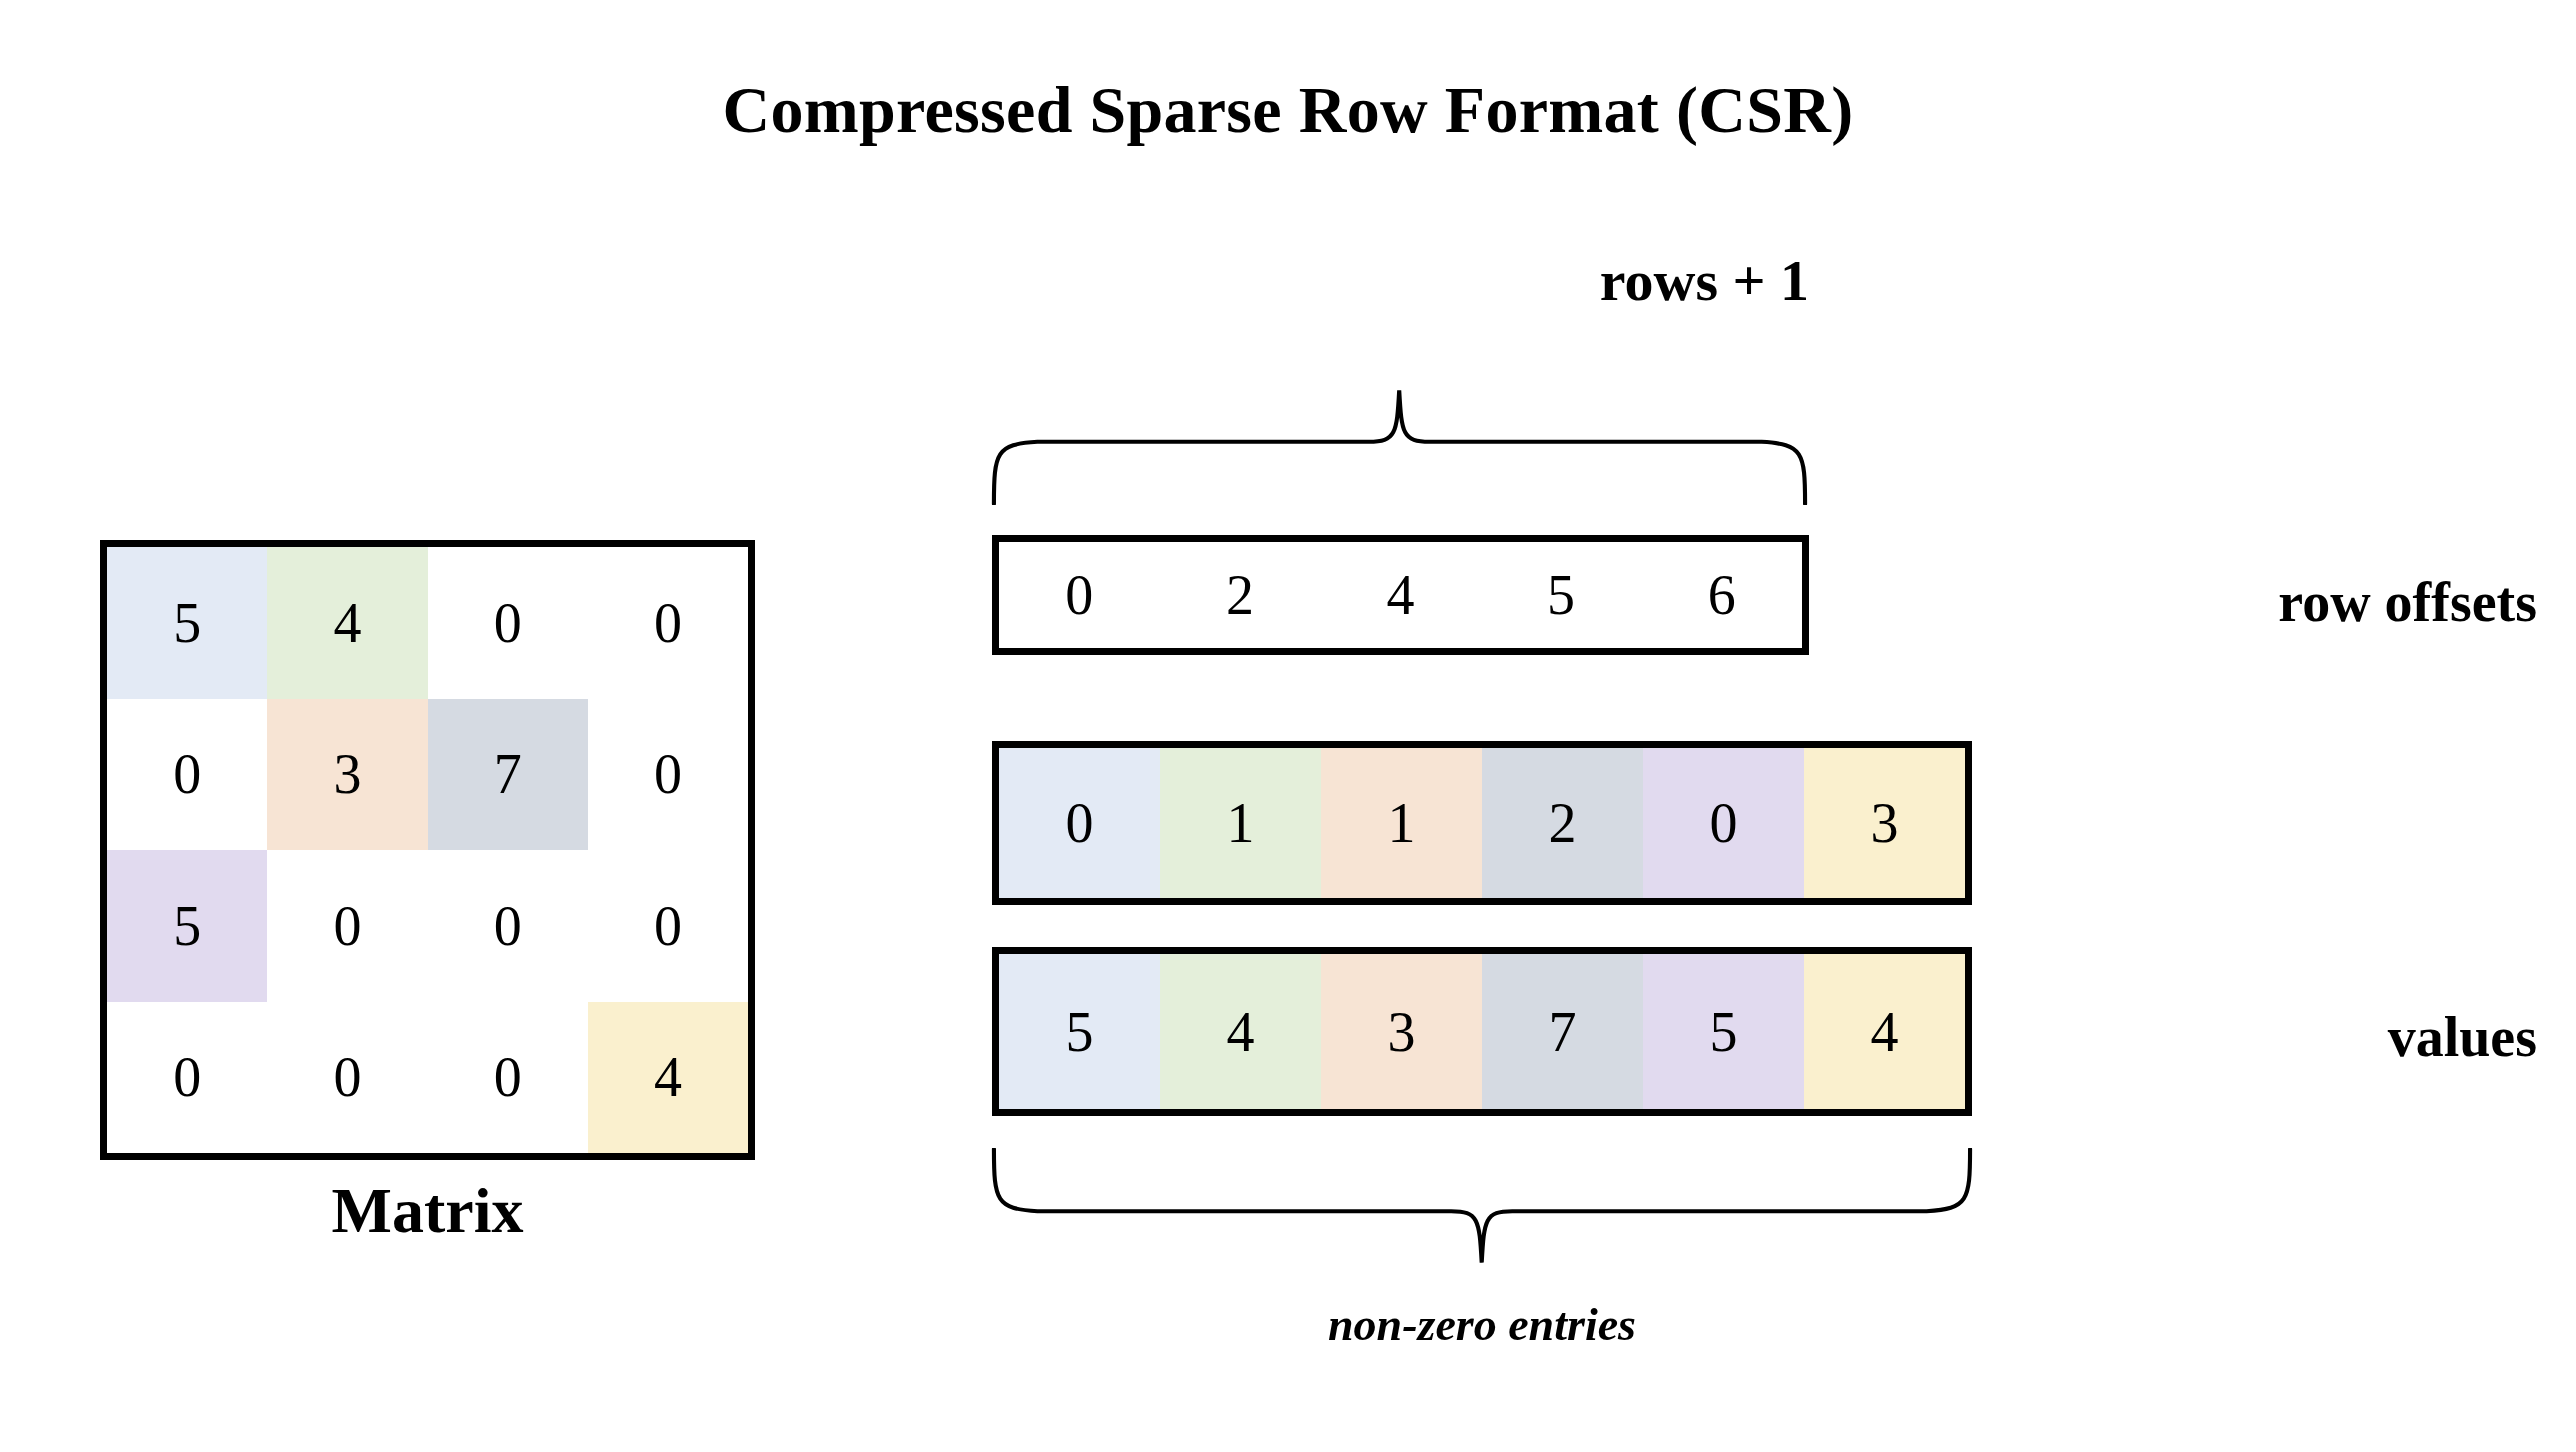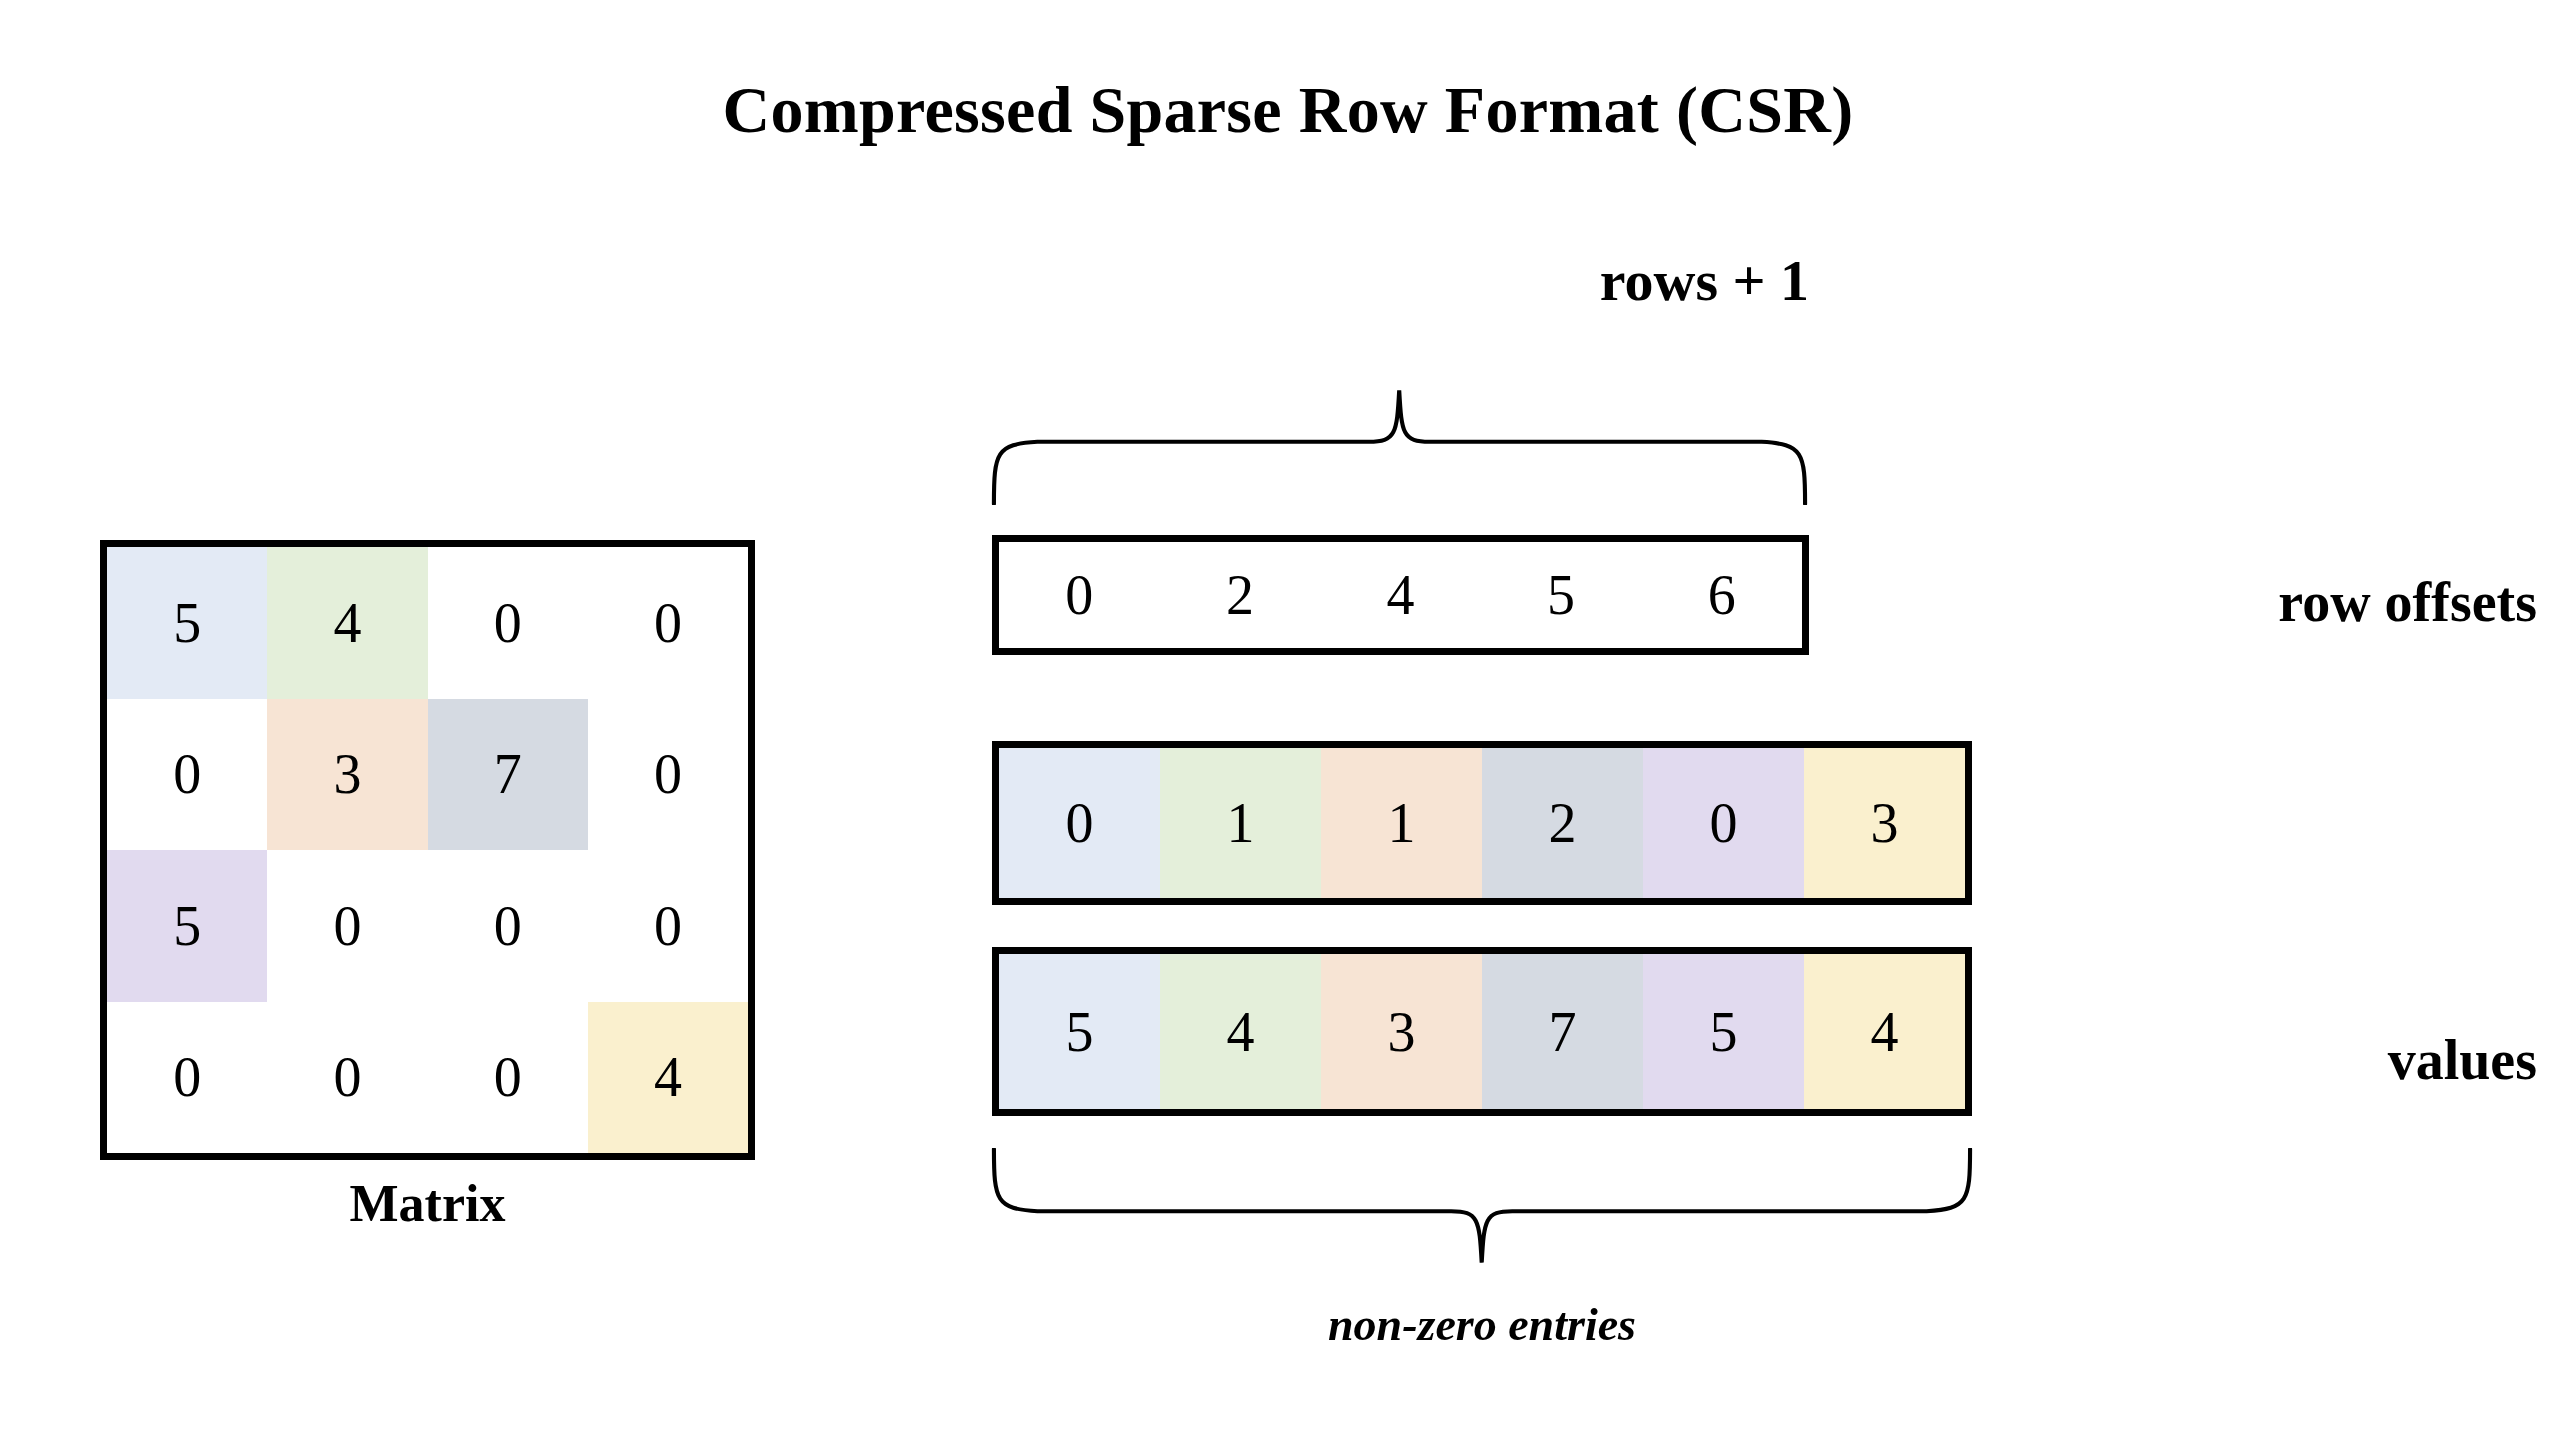--- a/index.html
+++ b/index.html
@@ -63,21 +63,21 @@
     font-size: 56px;
     line-height: 1;
     background: transparent;
   }
   #matrix-caption {
     position: absolute;
     left: 0;
     top: 634px;
     width: 655px;
     text-align: center;
-    font-size: 52px;
+    font-size: 64px;
     font-weight: bold;
   }
 
   
   .array-box {
     position: absolute;
     box-sizing: border-box;
     border: 7.6px solid #000000;
     background: #ffffff;
     display: flex;
@@ -125,21 +125,20 @@
   }
   #label-col-indices {
     left: 2056px;
     top: 794px;
     width: 517px;
   }
   #label-values {
     left: 2091px;
     top: 1005px;
     width: 446px;
-    margin-top: 23px;
   }
 
   
   #label-rows-plus-1 {
     position: absolute;
     left: 992px;
     top: 247px;
     width: 817px;
     text-align: right;
     font-size: 58px;

